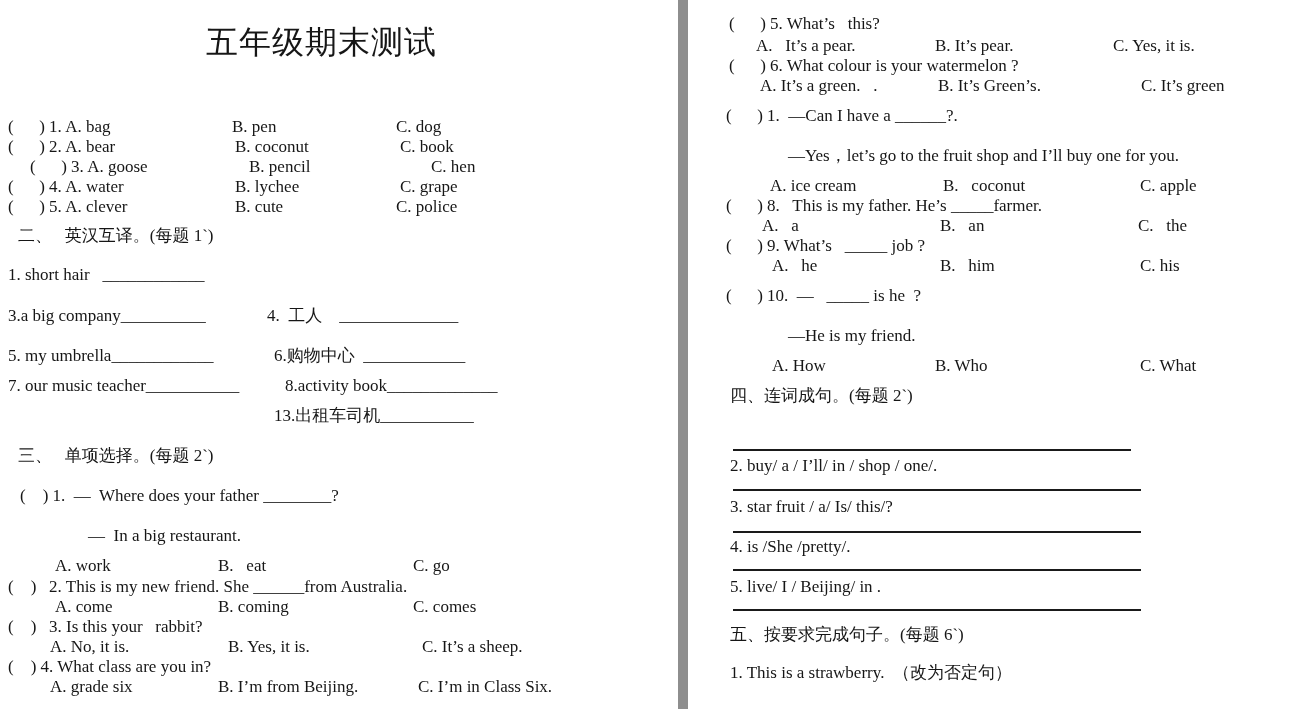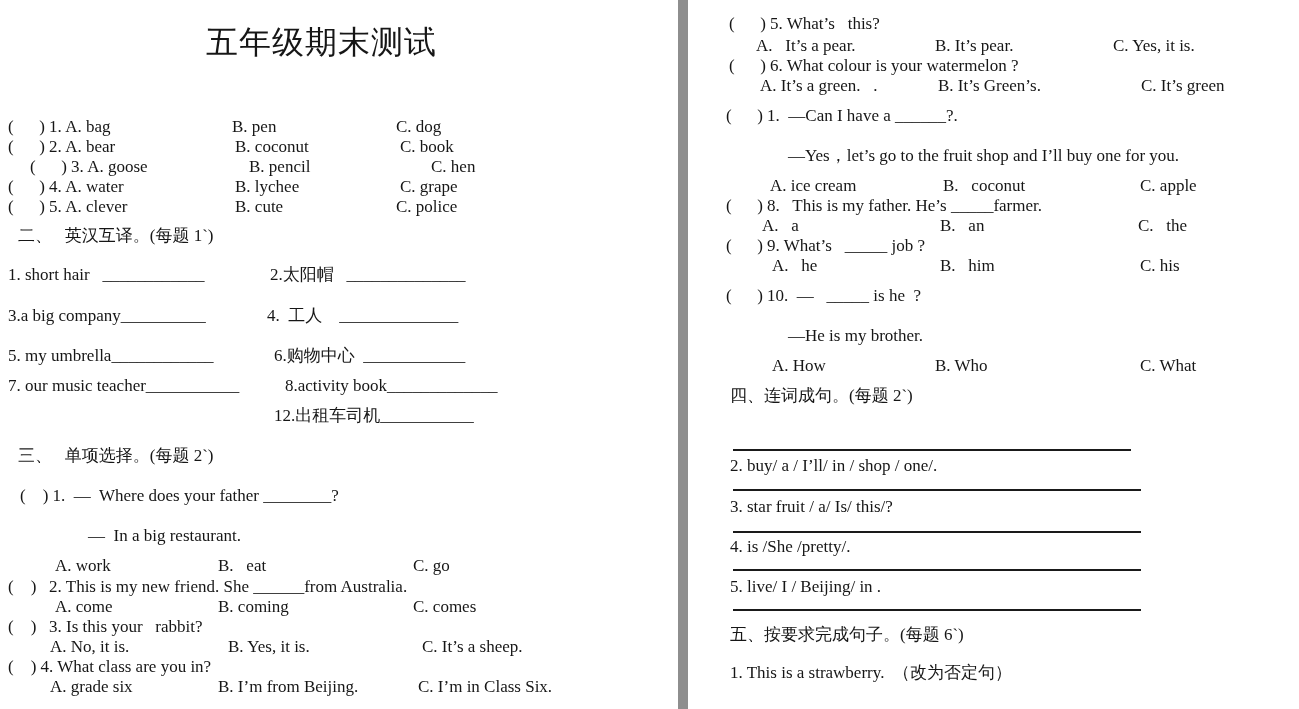--- a/index.html
+++ b/index.html
@@ -69,32 +69,31 @@
   <div class="t" style="left:235px; top:177px">B. lychee</div>
   <div class="t" style="left:400px; top:177px">C. grape</div>
 
   <div class="t" style="left:8px;   top:197px">(      ) 5. A. clever</div>
   <div class="t" style="left:235px; top:197px">B. cute</div>
   <div class="t" style="left:396px; top:197px">C. police</div>
 
   <div class="t" style="left:18px; top:226px">二、   英汉互译。(每题 1`)</div>
 
   <div class="t" style="left:8px;   top:265px">1. short hair   ____________</div>
-  <div class="t" style="left:270px; top:265px">2.太阳帽   ______________</div>
 
   <div class="t" style="left:8px;   top:306px">3.a big company__________</div>
   <div class="t" style="left:267px; top:306px">4.  工人    ______________</div>
 
   <div class="t" style="left:8px;   top:346px">5. my umbrella____________</div>
   <div class="t" style="left:274px; top:346px">6.购物中心  ____________</div>
 
   <div class="t" style="left:8px;   top:376px">7. our music teacher___________</div>
   <div class="t" style="left:285px; top:376px">8.activity book_____________</div>
 
-  <div class="t" style="left:274px; top:406px">12.出租车司机___________</div>
+  <div class="t" style="left:274px; top:406px">13.出租车司机___________</div>
 
   <div class="t" style="left:18px; top:446px">三、   单项选择。(每题 2`)</div>
 
   <div class="t" style="left:20px; top:486px">(    ) 1.  —  Where does your father ________?</div>
   <div class="t" style="left:88px; top:526px">—  In a big restaurant.</div>
   <div class="t" style="left:55px;  top:556px">A. work</div>
   <div class="t" style="left:218px; top:556px">B.   eat</div>
   <div class="t" style="left:413px; top:556px">C. go</div>
 
   <div class="t" style="left:8px; top:577px">(    )   2. This is my new friend. She ______from Australia.</div>
@@ -137,21 +136,21 @@
   <div class="t" style="left:74px;  top:216px">A.   a</div>
   <div class="t" style="left:252px; top:216px">B.   an</div>
   <div class="t" style="left:450px; top:216px">C.   the</div>
 
   <div class="t" style="left:38px; top:236px">(      ) 9. What’s   _____ job ?</div>
   <div class="t" style="left:84px;  top:256px">A.   he</div>
   <div class="t" style="left:252px; top:256px">B.   him</div>
   <div class="t" style="left:452px; top:256px">C. his</div>
 
   <div class="t" style="left:38px; top:286px">(      ) 10.  —   _____ is he  ?</div>
-  <div class="t" style="left:100px; top:326px">—He is my brother.</div>
+  <div class="t" style="left:100px; top:326px">—He is my friend.</div>
   <div class="t" style="left:84px;  top:356px">A. How</div>
   <div class="t" style="left:247px; top:356px">B. Who</div>
   <div class="t" style="left:452px; top:356px">C. What</div>
 
   <div class="t" style="left:42px; top:386px">四、连词成句。(每题 2`)</div>
 
   <div class="ans-line" style="left:45px; top:449px; width:398px"></div>
 
   <div class="t" style="left:42px; top:456px">2. buy/ a / I’ll/ in / shop / one/.</div>
   <div class="ans-line" style="left:45px; top:489px; width:408px"></div>

